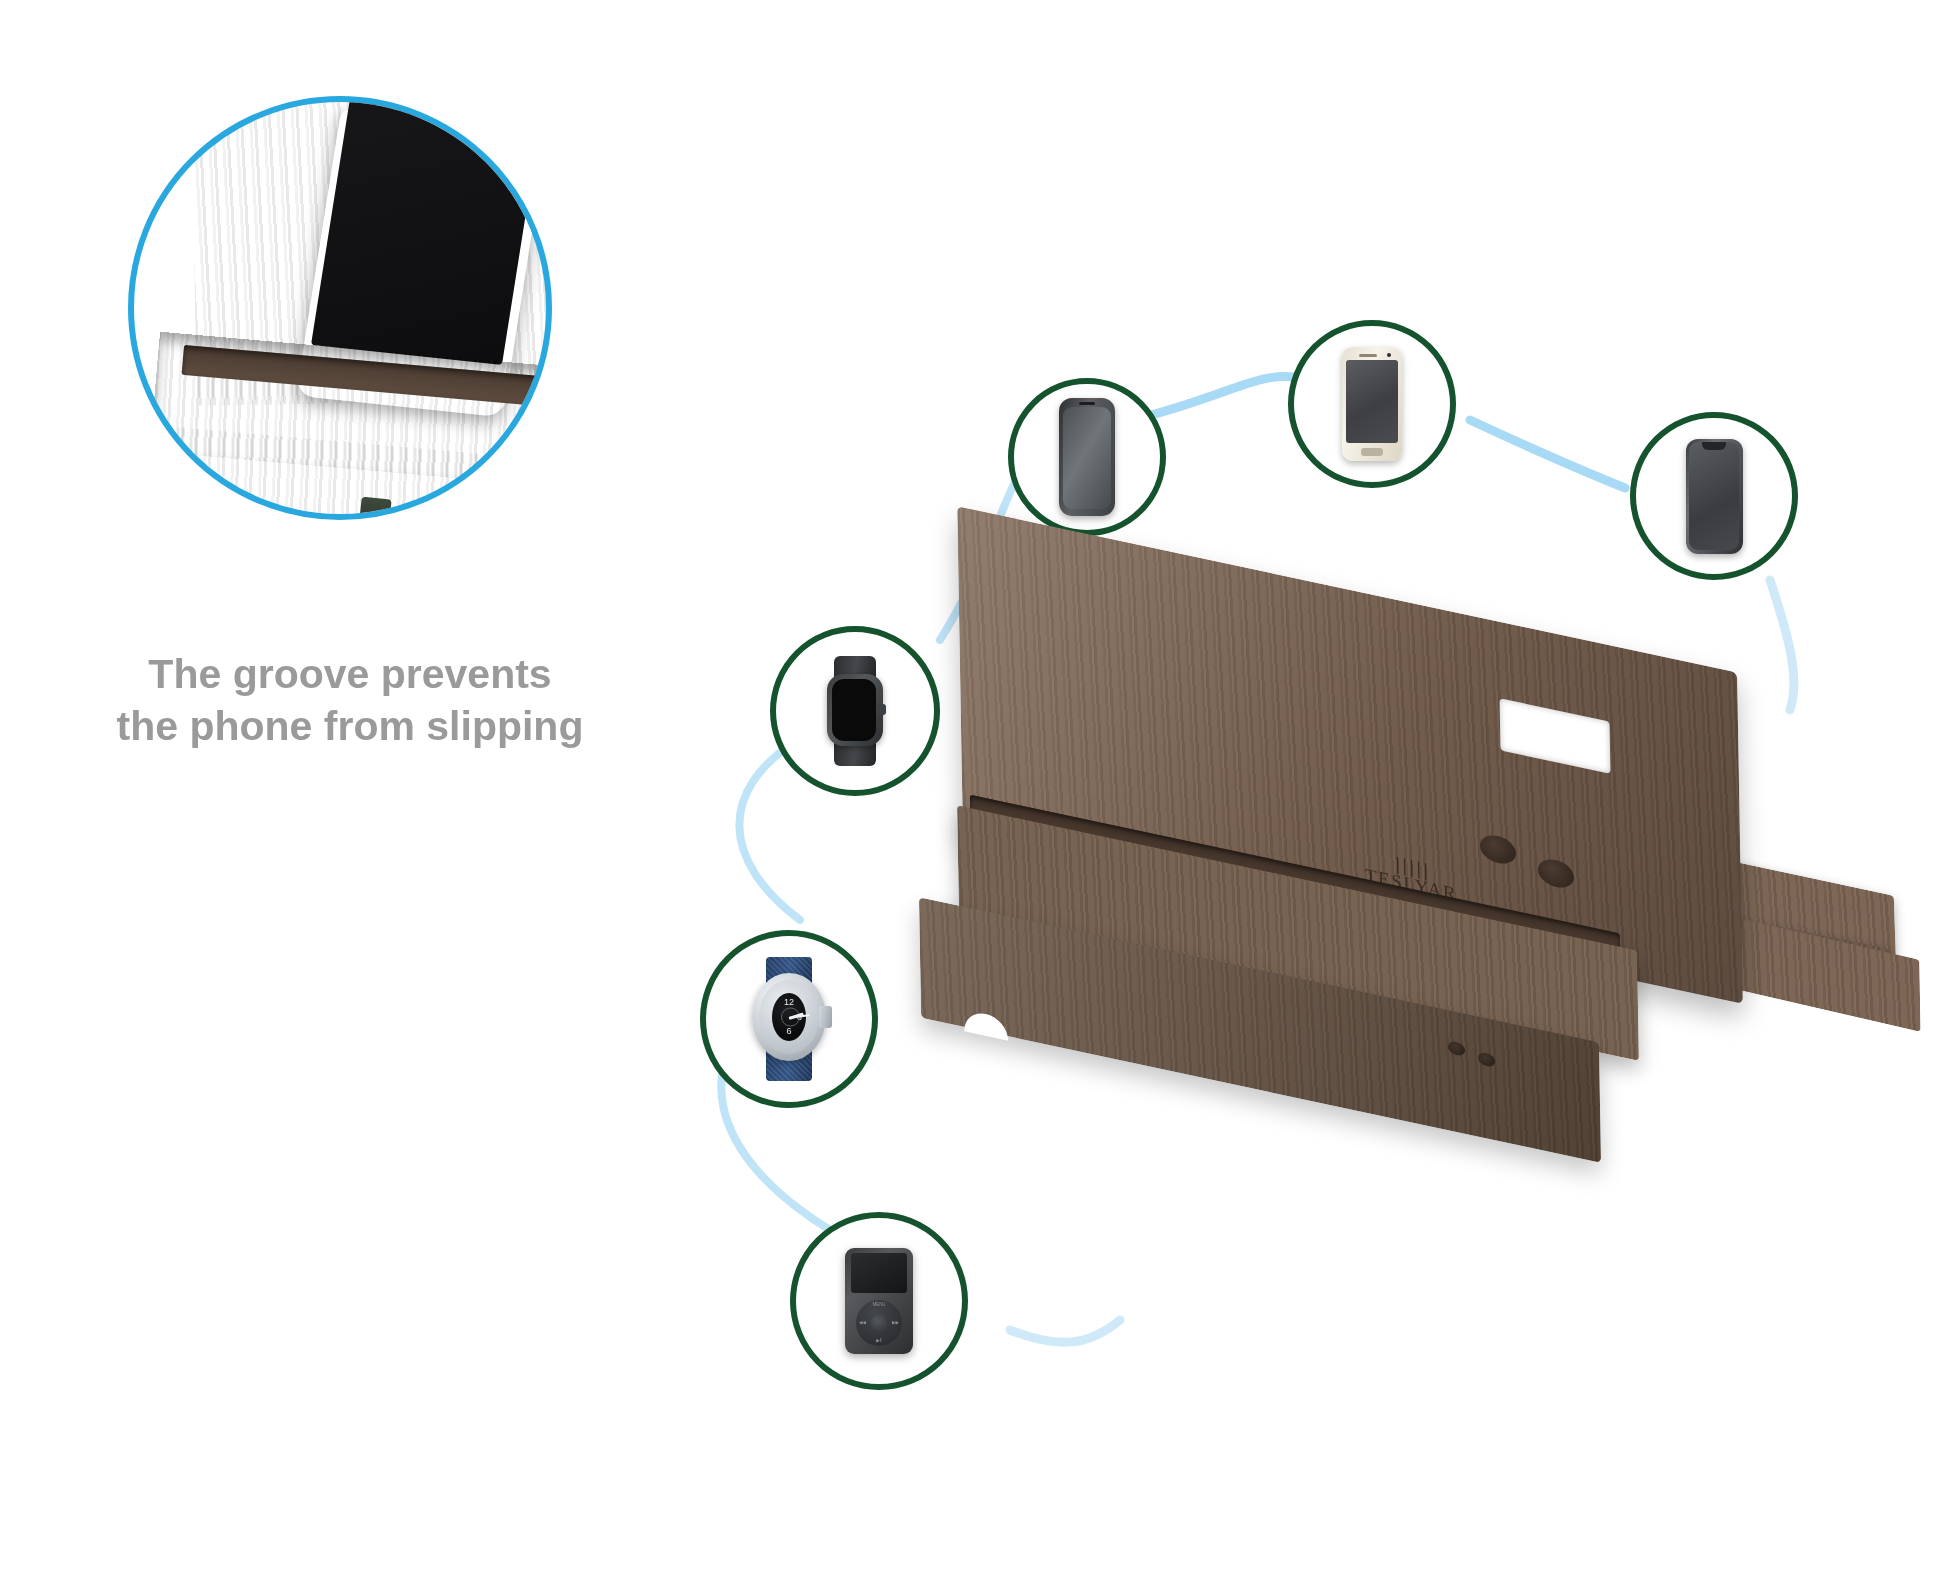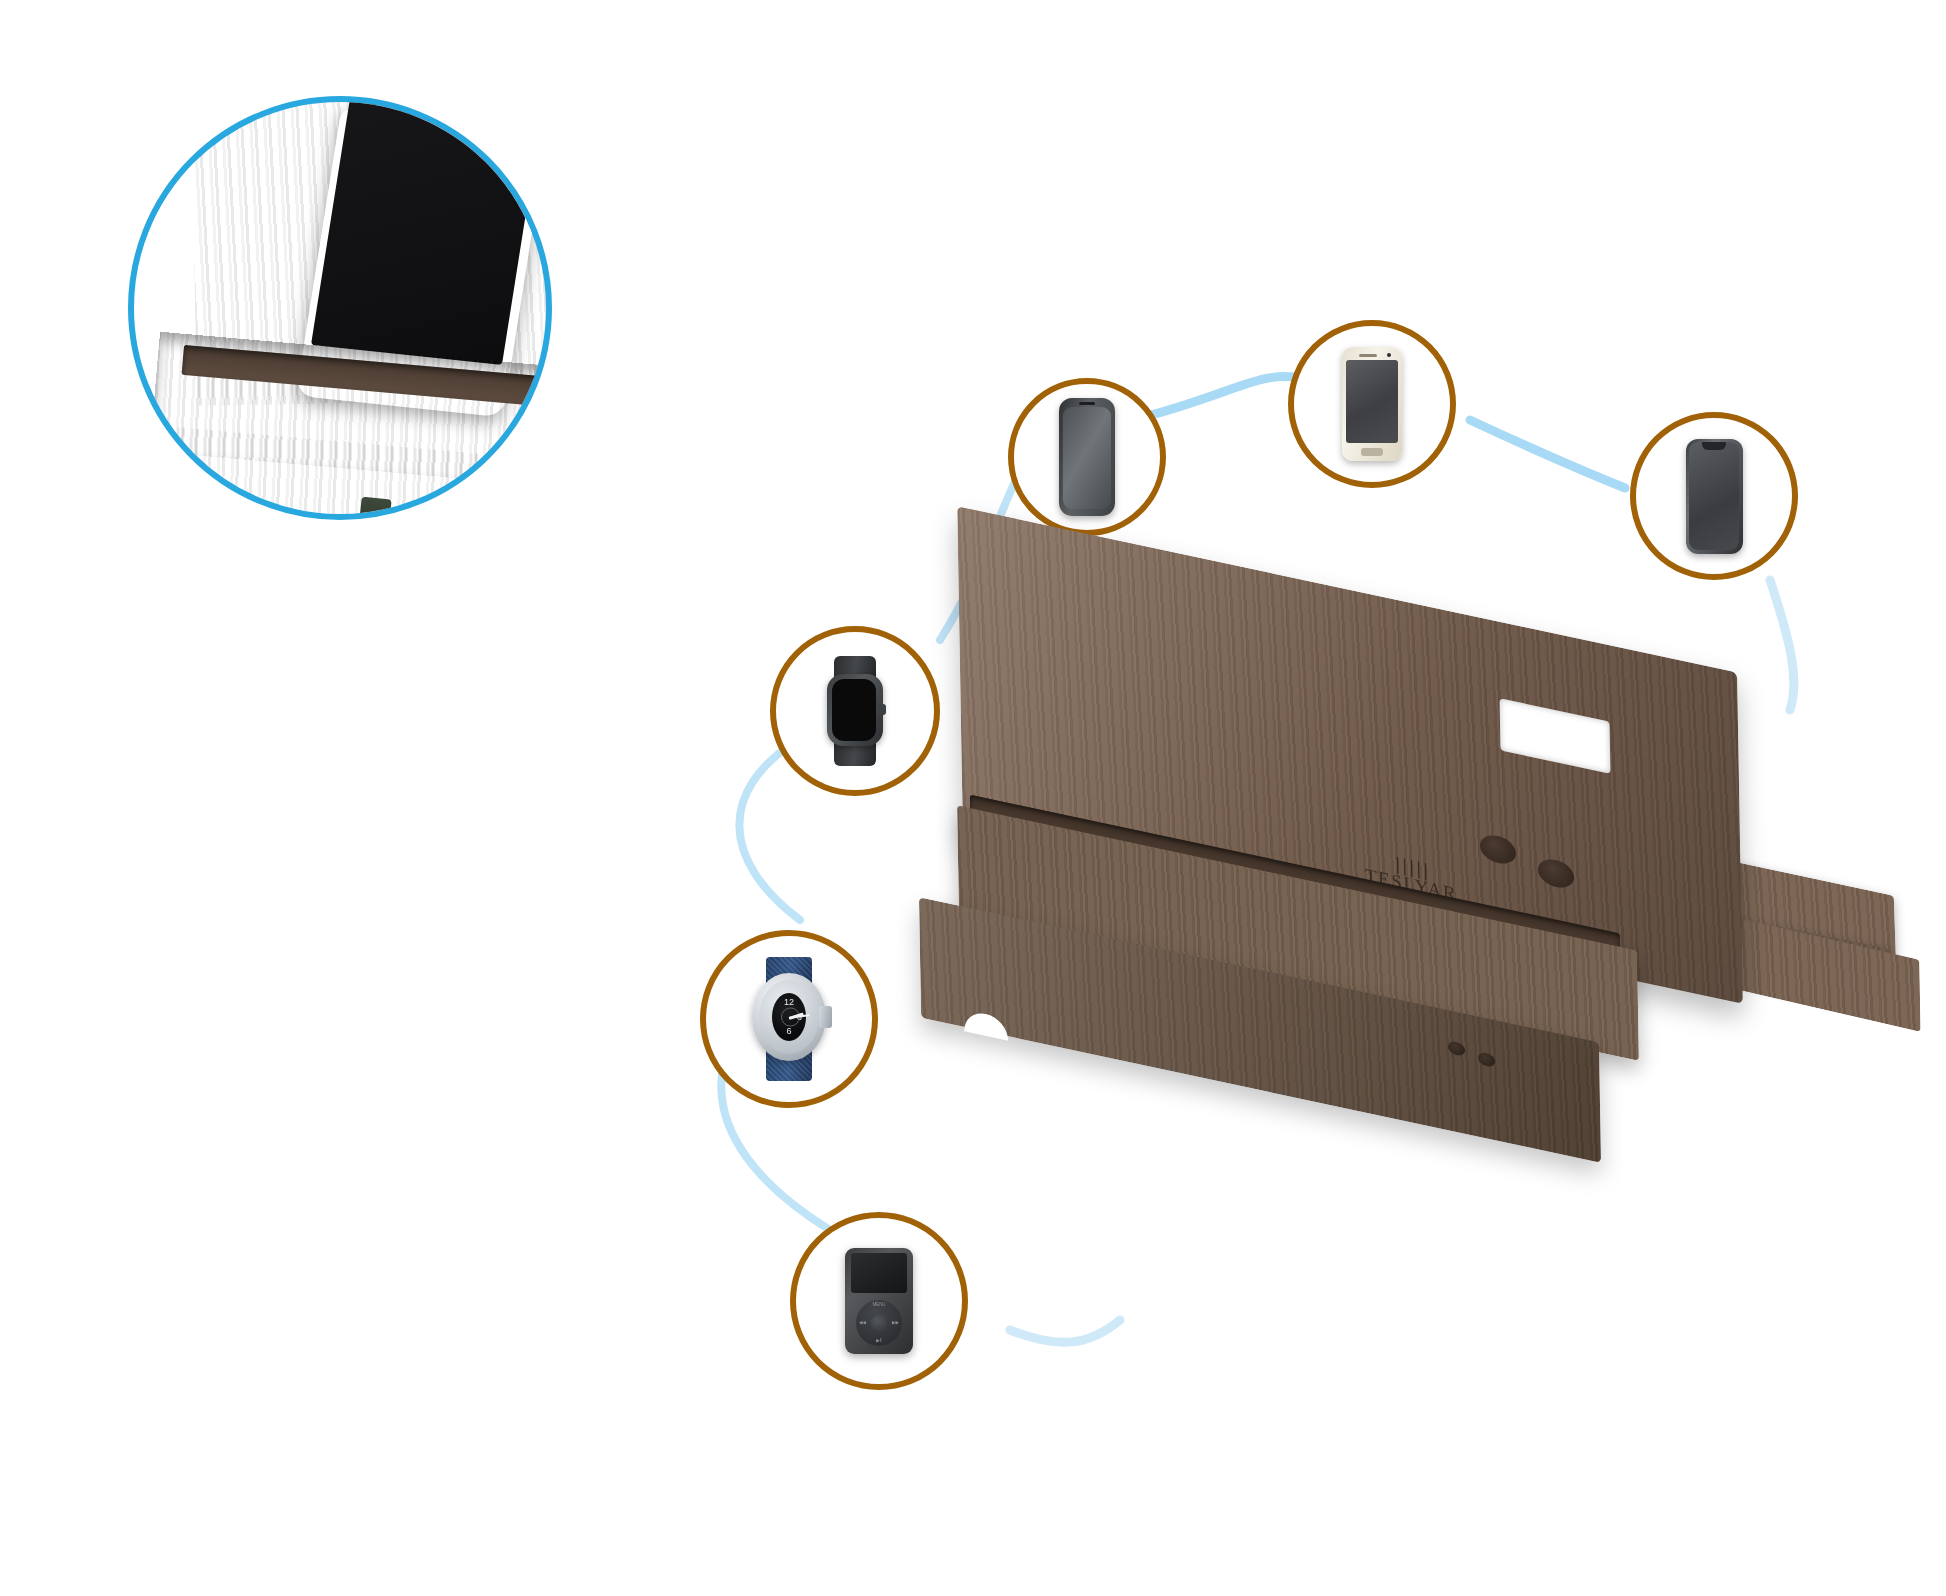--- a/index.html
+++ b/index.html
@@ -172,21 +172,21 @@
     top: 0;
     width: 1946px;
     height: 1596px;
     pointer-events: none;
   }
 
   
   .bubble {
     position: absolute;
     border-radius: 50%;
-    border: 6px solid #a16207;
+    border: 6px solid #14532d;
     background: #ffffff;
     box-sizing: border-box;
     display: flex;
     align-items: center;
     justify-content: center;
   }
 
   
   .dev-android {
     width: 56px;
@@ -618,20 +618,24 @@
       <div class="inset-phone">
         <div class="inset-phone-screen"></div>
       </div>
       <div class="wood-ledge wood-surface"></div>
       <div class="wood-groove"></div>
       <div class="wood-base wood-surface"></div>
       <div class="inset-cable"></div>
     </div>
   </div>
 
+  <div class="inset-caption">
+    <div>The groove prevents</div>
+    <div>the phone from slipping</div>
+  </div>
 
   <svg class="connector-svg" viewBox="0 0 1946 1596" preserveAspectRatio="none">
     <defs>
       <linearGradient id="connGrad" x1="0" y1="0" x2="1" y2="0">
         <stop offset="0%" stop-color="#bfe3f7"></stop>
         <stop offset="100%" stop-color="#9ed6f3"></stop>
       </linearGradient>
     </defs>
 
     <path d="M 830 1230 C 700 1150 700 1060 760 1010" fill="none" stroke="#bfe3f7" stroke-width="8" stroke-linecap="round"></path>

